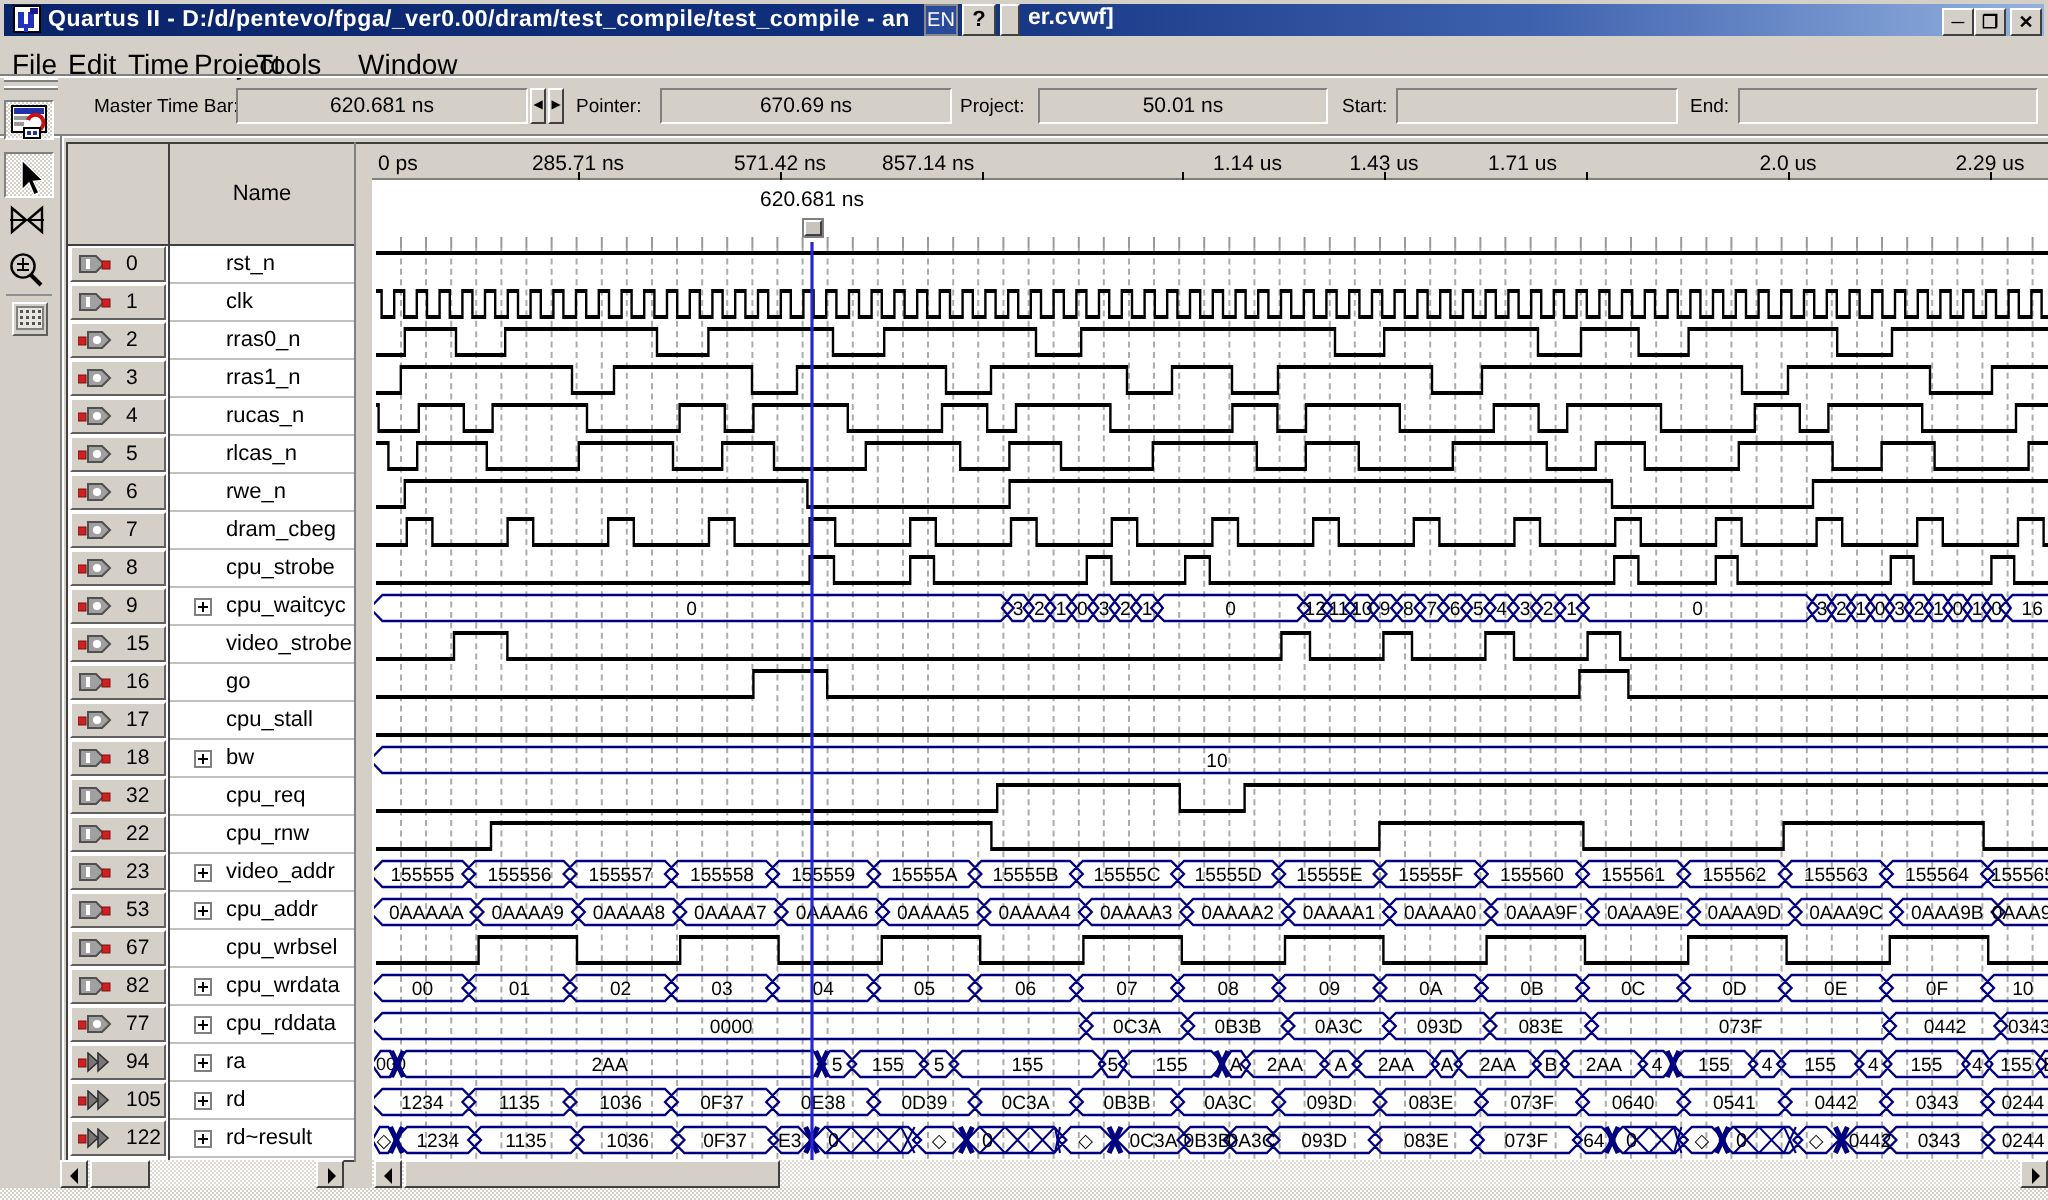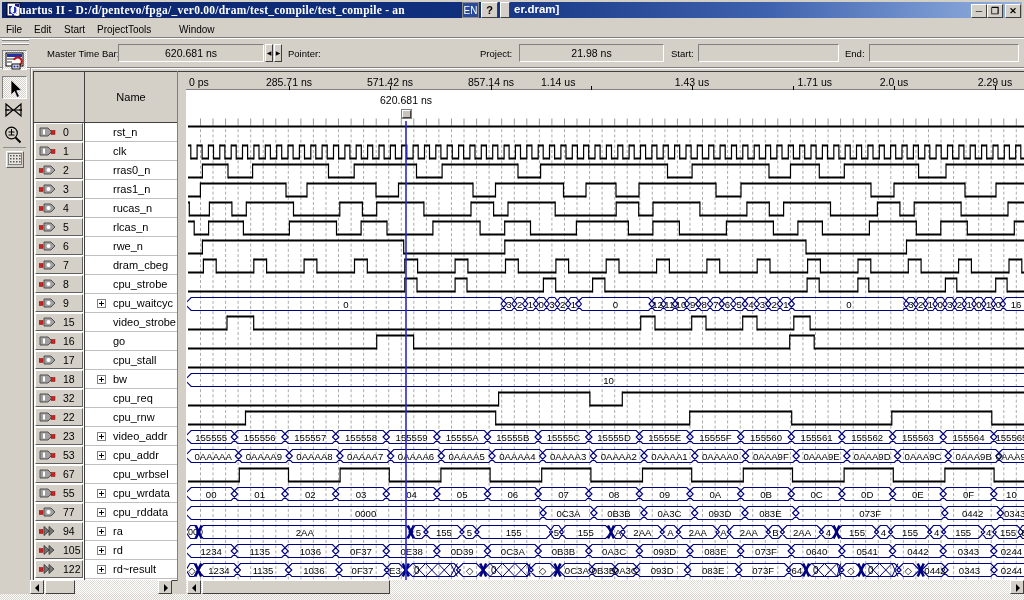--- a/index.html
+++ b/index.html
@@ -2,35 +2,35 @@
 <html><head><meta charset="utf-8"><style>
 * { margin:0; padding:0; box-sizing:border-box; }
 html,body { width:1024px; height:600px; overflow:hidden; background:#d4d0c8;
   font-family:"Liberation Sans", sans-serif; -webkit-font-smoothing:none; }
 .abs { position:absolute; }
 
 
 #title { position:absolute; left:2px; top:2px; width:1020px; height:16px;
   background:linear-gradient(to right,#0a246a 0%,#10307e 45%,#3f62ae 75%,#93b2e0 100%); color:#fff;
   font-weight:bold; font-size:11.5px; }
-#title .txt { position:absolute; left:8px; top:2px; white-space:nowrap; letter-spacing:0.25px;font-family:Liberation Serif, serif; }
+#title .txt { position:absolute; left:22px; top:2px; white-space:nowrap; letter-spacing:0.25px; }
 #qicon { position:absolute; left:4px; top:0px; width:16px; height:16px; }
 .winbtn { position:absolute; top:2px; width:16px; height:14px; background:#d4d0c8;
   border:1px solid; border-color:#fff #404040 #404040 #fff; color:#000;
   font-size:9px; text-align:center; line-height:12px; font-weight:bold; }
 #enbox { position:absolute; left:460px; top:0px; width:17px; height:16px; background:#2a4a9a;
   border:1px solid #888; color:#fff; font-size:10px; text-align:center; line-height:15px; font-weight:normal;}
 #helpbox { position:absolute; left:479px; top:0px; width:17px; height:16px; background:#d4d0c8;
   border:1px solid; border-color:#fff #404040 #404040 #fff; color:#000; font-size:11px; text-align:center; line-height:14px;}
 #divbox { position:absolute; left:498px; top:0px; width:10px; height:16px; background:#d4d0c8;
  border:1px solid; border-color:#fff #404040 #404040 #fff;}
 #resttl { position:absolute; left:512px; top:1px; white-space:nowrap; }
 
 
-#menu { position:absolute; left:0; top:19px; width:1024px; height:18px; font-size:10px; color:#000; }
+#menu { position:absolute; left:0; top:19px; width:1024px; height:18px; font-size:14px; color:#000; }
 #menu span { position:absolute; top:5px; }
 
 
 #tbar { position:absolute; left:0; top:38px; width:1024px; height:29px; font-size:11px; color:#000; }
 .tlab { position:absolute; top:10px; font-size:9.5px; }
 .tfield { position:absolute; top:6px; height:18px; background:#d4d0c8;
   border:1px solid; border-color:#808080 #fff #fff #808080; font-size:10.5px;
   text-align:center; line-height:16px; }
 .spin { position:absolute; top:6px; width:8px; height:18px; background:#d4d0c8;
   border:1px solid; border-color:#fff #404040 #404040 #fff; font-size:6px; text-align:center; line-height:16px; color:#000; padding:0;}
@@ -80,45 +80,46 @@
 <div id="title">
  <svg id="qicon" width="16" height="16">
       <rect x="1" y="1" width="13" height="13" fill="#fff" stroke="#000"></rect>
  <path d="M3 4 h3 v6 h2 v-6 h3 v8 h-3 v2 h-2 v-2 h-3 z" fill="#2233bb"></path>
  <rect x="9" y="2" width="4" height="3" fill="#1a1a8c"></rect>
     </svg>
  <div class="txt">Quartus II - D:/d/pentevo/fpga/_ver0.00/dram/test_compile/test_compile - an</div>
  <div id="enbox">EN</div>
  <div id="helpbox">?</div>
  <div id="divbox"></div>
- <div id="resttl">er.dram]</div>
+ <div id="resttl">er.cvwf]</div>
  <div class="winbtn" style="left:969px">─</div>
  <div class="winbtn" style="left:985px">❐</div>
  <div class="winbtn" style="left:1003px">✕</div>
 </div>
 
 <div id="menu">
  <span style="left:6px">File</span>
     <span style="left:34px">Edit</span>
- <span style="left:64px">Start</span>
+ <span style="left:64px">Time</span>
     <span style="left:97px">Project</span>
  <span style="left:128px">Tools</span>
     <span style="left:179px">Window</span>
 </div>
 <div class="abs" style="left:0;top:37px;width:1024px;height:1px;background:#808080"></div>
 <div class="abs" style="left:0;top:38px;width:1024px;height:1px;background:#fff"></div>
 
 <div id="tbar">
  <div class="tlab" style="left:47px">Master Time Bar:</div>
  <div class="tfield" style="left:118px;width:146px">620.681 ns</div>
  <div class="spin" style="left:265px">◀</div>
  <div class="spin" style="left:274px">▶</div>
  <div class="tlab" style="left:288px">Pointer:</div>
+ <div class="tfield" style="left:330px;width:146px">670.69 ns</div>
  <div class="tlab" style="left:480px">Project:</div>
- <div class="tfield" style="left:519px;width:145px">21.98 ns</div>
+ <div class="tfield" style="left:519px;width:145px">50.01 ns</div>
  <div class="tlab" style="left:671px">Start:</div>
  <div class="tfield" style="left:698px;width:141px"></div>
  <div class="tlab" style="left:845px">End:</div>
  <div class="tfield" style="left:869px;width:150px"></div>
 </div>
 <div class="abs" style="left:0;top:67px;width:1024px;height:1px;background:#808080"></div>
 <div class="abs" style="left:0;top:68px;width:1024px;height:1px;background:#fff"></div>
 
 <div class="abs" style="left:2px;top:39px;width:27px;height:1px;background:#fff"></div>
 <div class="abs" style="left:2px;top:40px;width:27px;height:1px;background:#808080"></div>
@@ -395,21 +396,21 @@
   </div>
 
 <div class="rname" style="top:468px">cpu_wrbsel</div>
 <div class="rowline" style="top:483px"></div>
 <div class="iconcell" style="top:484px">
     <svg width="17" height="11" style="position:absolute;left:3px;top:3px">
       <polygon points="1,1 9,1 13,5 9,9 1,9" fill="#a0a0a0" stroke="#505050" stroke-width="1"></polygon>
       <rect x="4" y="2.5" width="2" height="5" fill="#fff"></rect>
       <rect x="12" y="3.5" width="4" height="4" fill="#cc2222" stroke="#801010" stroke-width="0.5"></rect>
     </svg>
-    <span class="rnum">55</span>
+    <span class="rnum">82</span>
   </div>
 <div class="plusbox" style="top:489px"></div>
 <div class="rname" style="top:487px">cpu_wrdata</div>
 <div class="rowline" style="top:502px"></div>
 <div class="iconcell" style="top:503px">
     <svg width="17" height="11" style="position:absolute;left:3px;top:3px">
       <rect x="0" y="3.5" width="4" height="4" fill="#cc2222" stroke="#801010" stroke-width="0.5"></rect>
       <polygon points="5,1 12,1 16,5 12,9 5,9" fill="#a0a0a0" stroke="#505050" stroke-width="1"></polygon>
       <circle cx="9.5" cy="5" r="2" fill="#fff"></circle>
     </svg>
@@ -447,24 +448,24 @@
   </div>
 <div class="plusbox" style="top:565px"></div>
 <div class="rname" style="top:563px">rd~result</div>
 <div class="rowline" style="top:578px"></div>
 
 <div id="wavewrap"></div>
 <div id="ruler">
     <div class="rlab" style="left:3px;text-align:left">0 ps</div>
 <div class="rlab" style="left:53px;width:100px;text-align:center">285.71 ns</div>
 <div class="rlab" style="left:154px;width:100px;text-align:center">571.42 ns</div>
-<div class="rlab" style="left:255px;width:100px;text-align:center">857.14 ns</div>
-<div class="rlab" style="left:355px;width:100px;text-align:left">1.14 us</div>
+<div class="rlab" style="left:255px;width:100px;text-align:left">857.14 ns</div>
+<div class="rlab" style="left:355px;width:100px;text-align:right">1.14 us</div>
 <div class="rlab" style="left:456px;width:100px;text-align:center">1.43 us</div>
-<div class="rlab" style="left:546px;width:100px;text-align:right">1.71 us</div>
+<div class="rlab" style="left:558px;width:100px;text-align:left">1.71 us</div>
 <div class="rlab" style="left:658px;width:100px;text-align:center">2.0 us</div>
 <div class="rlab" style="left:759px;width:100px;text-align:center">2.29 us</div>
     <div class="rtick" style="left:103px"></div>
 <div class="rtick" style="left:204px"></div>
 <div class="rtick" style="left:305px"></div>
 <div class="rtick" style="left:405px"></div>
 <div class="rtick" style="left:506px"></div>
 <div class="rtick" style="left:607px"></div>
 <div class="rtick" style="left:708px"></div>
 <div class="rtick" style="left:809px"></div>

